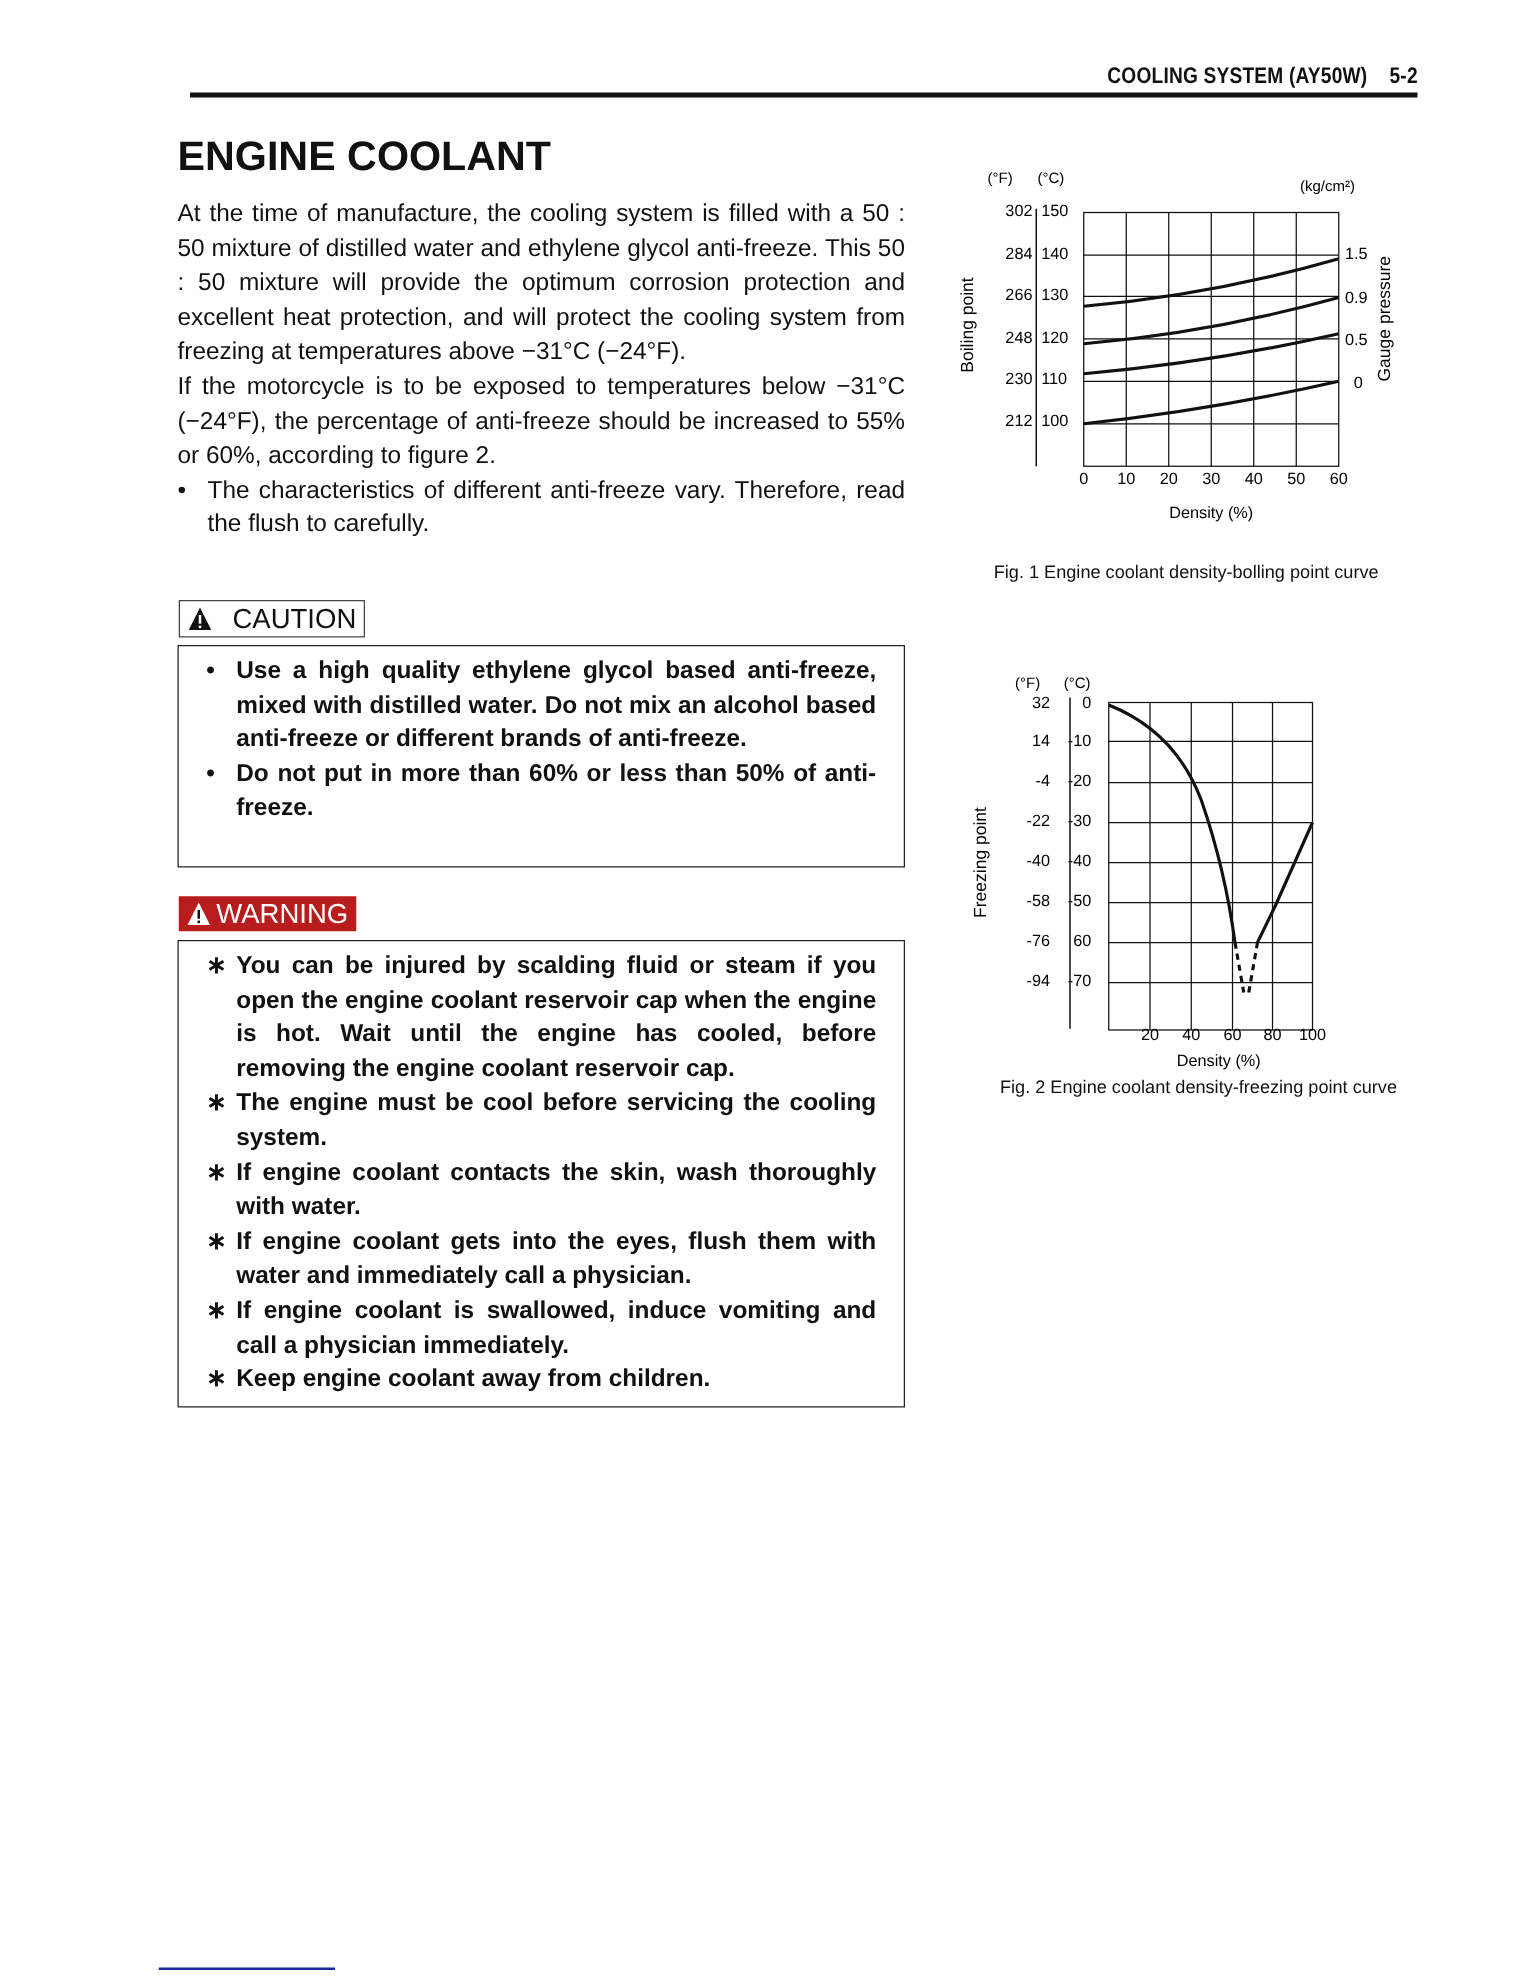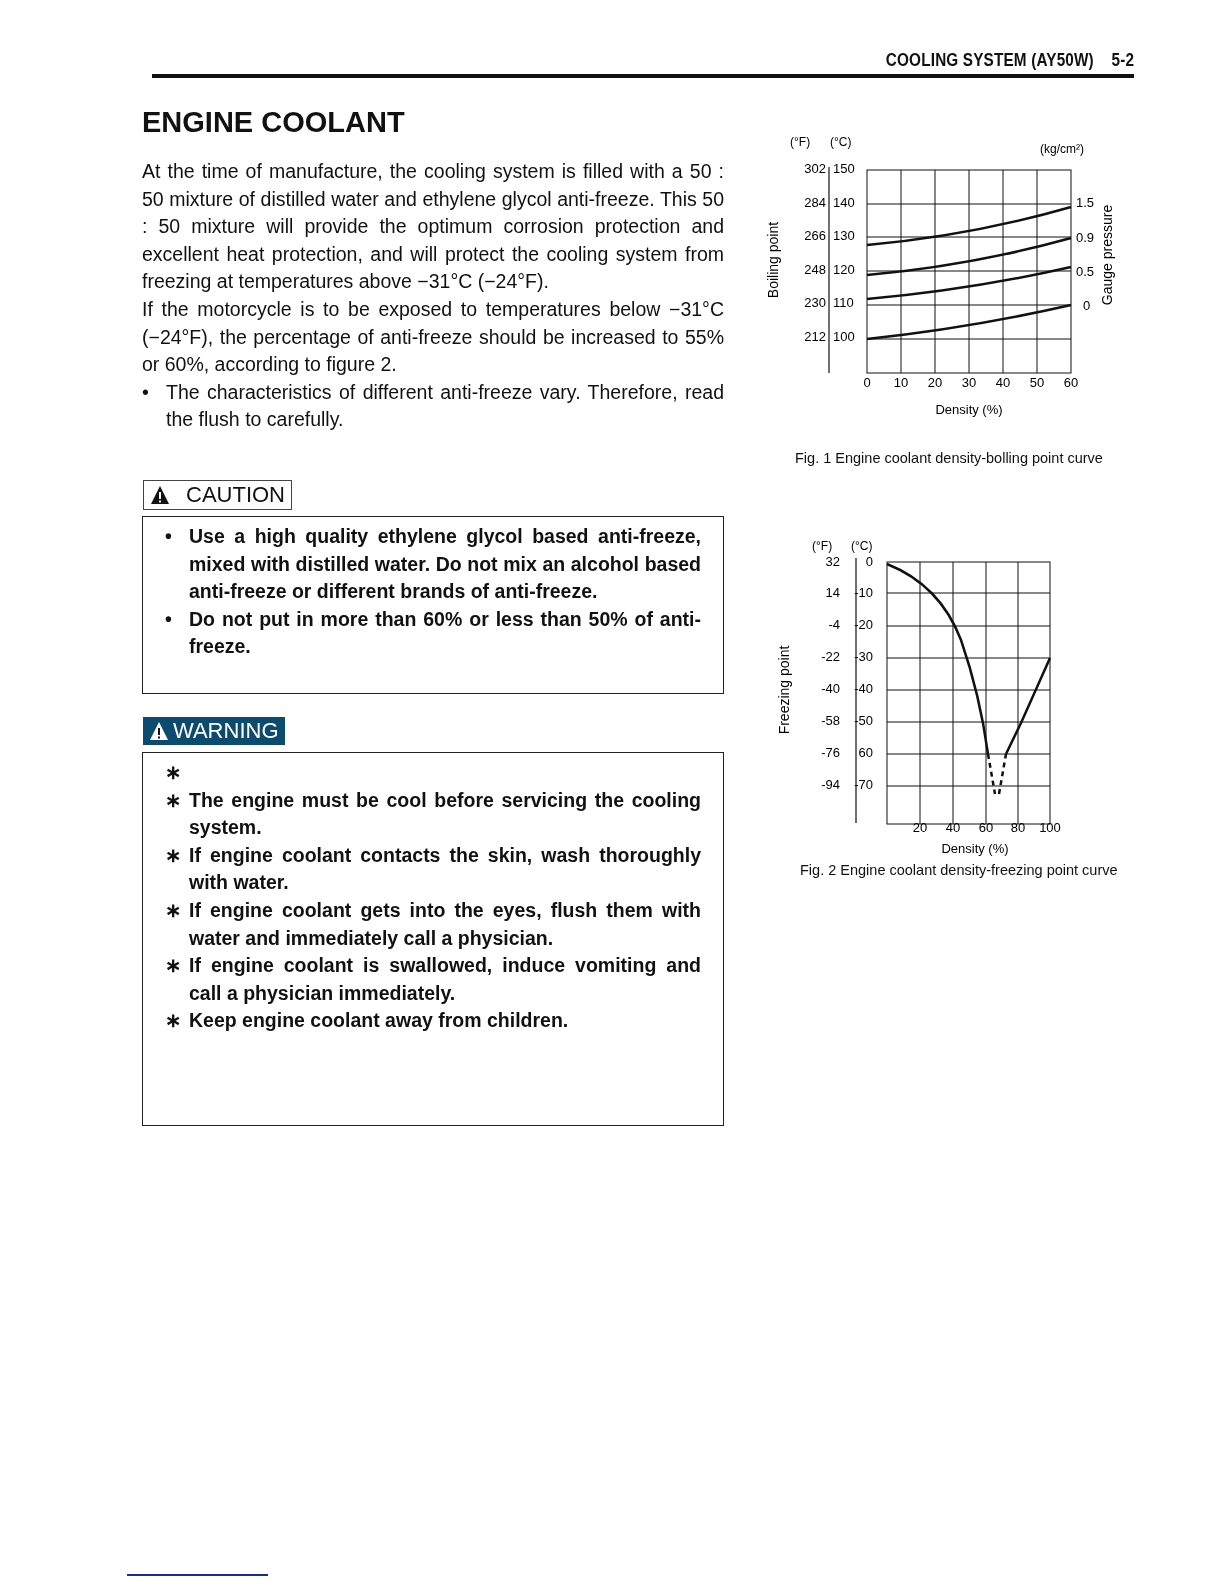--- a/index.html
+++ b/index.html
@@ -1,31 +1,31 @@
 <!DOCTYPE html>
 <html><head>
 <meta charset="utf-8">
 <style>
   html, body { margin: 0; padding: 0; background: #ffffff; }
   body { width: 1224px; height: 1584px; position: relative; overflow: hidden; color: #111; font-family: "Liberation Sans", sans-serif; }
   .header { position: absolute; left: 152px; top: 48px; width: 982px; height: 30px; }
   .header-text { position: absolute; right: 0; top: 2px; font-weight: bold; font-size: 18px; letter-spacing: 0.2px; transform: scaleX(0.85); transform-origin: right; }
   .header-rule { position: absolute; left: 0; top: 26px; width: 982px; height: 4px; background: #111; }
-  .title { position: absolute; left: 142px; top: 106px; font-size: 29px; font-weight: bold; margin: 0; }
+  .title { position: absolute; left: 142px; top: 106px; font-size: 33px; font-weight: bold; margin: 0; }
   .body-text { position: absolute; left: 142px; top: 158px; width: 582px; font-size: 19.5px; line-height: 27.6px; text-align: justify; }
   .body-text p { margin: 0; }
   .body-text .bullet { display: flex; }
   .body-text .bullet .dot { width: 24px; flex: none; }
   .caution-label { position: absolute; left: 143px; top: 480px; height: 28px; padding: 0 6px; border: 1px solid #444; font-size: 22px; display: flex; align-items: center; gap: 16px; }
   .caution-box, .warning-box { position: absolute; left: 142px; width: 580px; border: 1.5px solid #222; font-weight: bold; font-size: 19.5px; line-height: 27.6px; }
   .caution-box { top: 516px; height: 176px; }
   .warning-box { top: 752px; height: 372px; }
   .item { display: flex; padding-left: 22px; padding-right: 22px; text-align: justify; }
   .item .mark { width: 24px; flex: none; }
-  .warning-label { position: absolute; left: 143px; top: 717px; height: 28px; padding: 0 6px; background: #0c4a6e; color: #fff; font-size: 22px; display: flex; align-items: center; gap: 4px; }
+  .warning-label { position: absolute; left: 143px; top: 717px; height: 28px; padding: 0 6px; background: #b91c1c; color: #fff; font-size: 22px; display: flex; align-items: center; gap: 4px; }
   .fig { position: absolute; }
   .fig-caption { position: absolute; font-size: 14.5px; white-space: nowrap; }
   svg text { font-family: "Liberation Sans", sans-serif; }
   .footer-link { position: absolute; left: 127px; top: 1574px; width: 141px; height: 2px; background: #1a2a9a; }
 </style>
 </head>
 <body>
 
 <div class="header">
   <div class="header-text">
@@ -71,20 +71,21 @@
     <polygon points="10,1 19,19 1,19" fill="#fff"></polygon>
     <rect x="9" y="7" width="2" height="7" fill="#111"></rect>
     <rect x="9" y="15.5" width="2" height="2" fill="#111"></rect>
   </svg>
   <span>WARNING</span>
 </div>
 <div class="warning-box">
   <div style="height:6px"></div>
   <div class="item">
       <span class="mark">∗</span>
+      <span>You can be injured by scalding fluid or steam if you open the engine coolant reservoir cap when the engine is hot. Wait until the engine has cooled, before removing the engine coolant reservoir cap.</span>
     </div>
   <div class="item">
       <span class="mark">∗</span>
       <span>The engine must be cool before servicing the cooling system.</span>
     </div>
   <div class="item">
       <span class="mark">∗</span>
       <span>If engine coolant contacts the skin, wash thoroughly with water.</span>
     </div>
   <div class="item">

